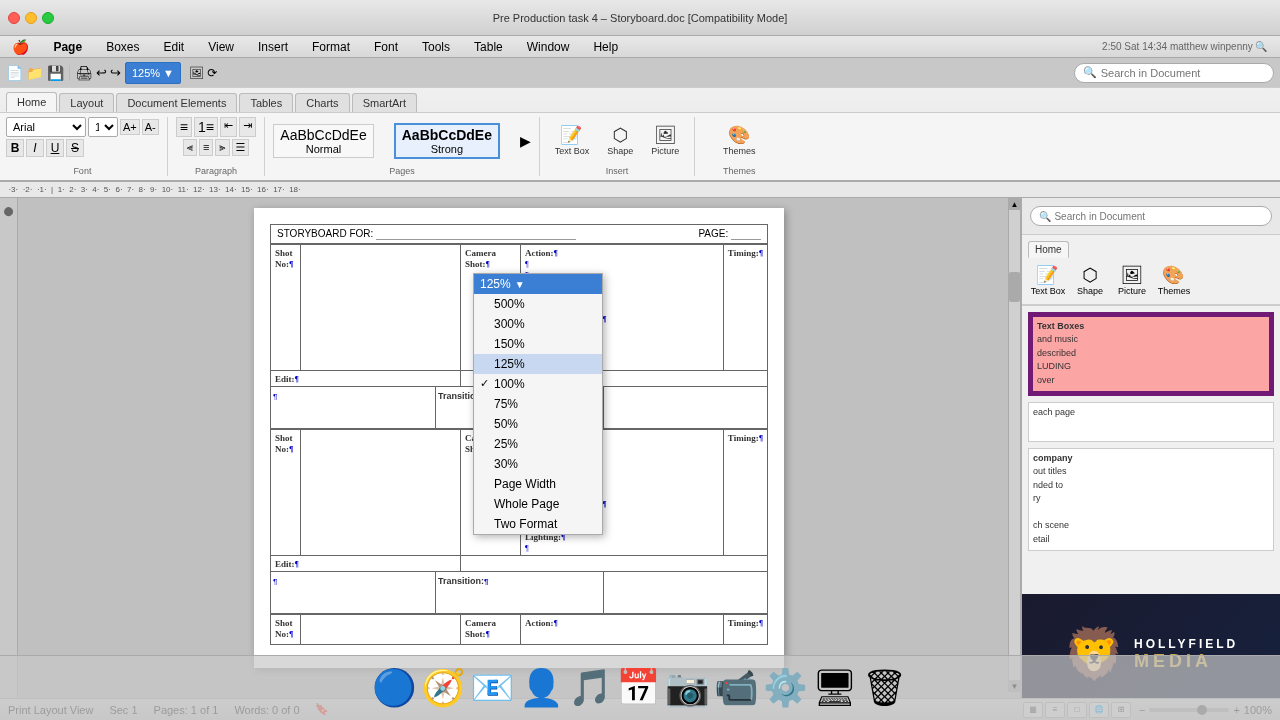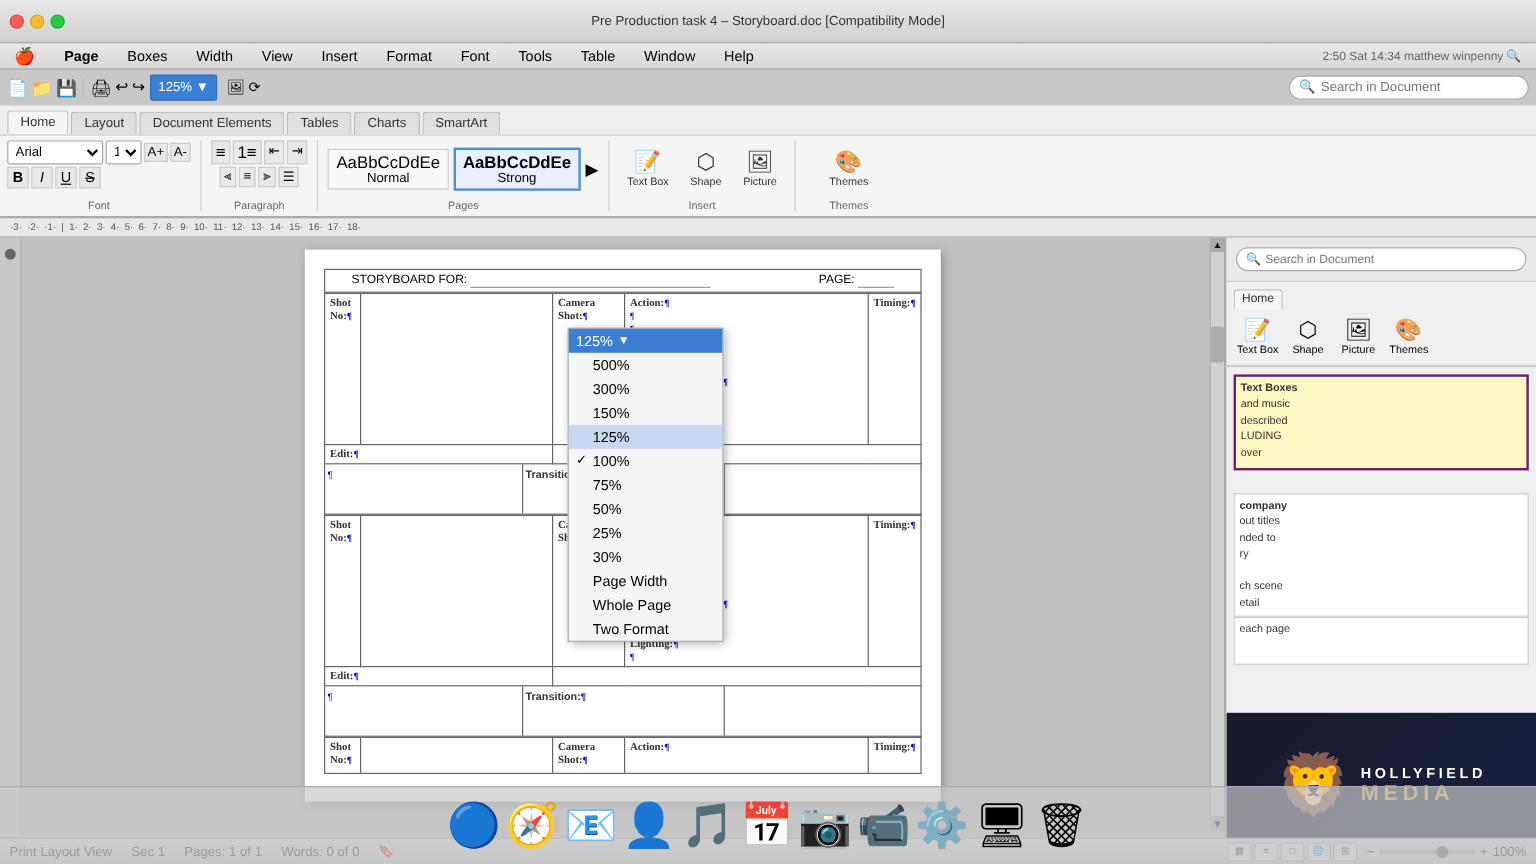--- a/index.html
+++ b/index.html
@@ -143,21 +143,21 @@
     <div class="traffic-light tl-yellow"></div>
     <div class="traffic-light tl-green"></div>
   </div>
   <div class="title-bar-title">Pre Production task 4 – Storyboard.doc [Compatibility Mode]</div>
 </div>
 
 <div class="mac-menu-bar">
   <span>🍎</span>
   <span class="bold">Page</span>
   <span>Boxes</span>
-  <span>Width</span>
+  <span>Edit</span>
   <span>View</span>
   <span>Insert</span>
   <span>Format</span>
   <span>Font</span>
   <span>Tools</span>
   <span>Table</span>
   <span>Window</span>
   <span>Help</span>
   <span style="margin-left:auto; font-size:10px; color:#666;">2:50 Sat 14:34 matthew winpenny 🔍</span>
 </div>
@@ -235,21 +235,21 @@
           <span style="cursor:pointer;font-size:11px;border:1px solid #ccc;padding:1px 3px;background:#e8e8e8;">⫷</span>
           <span style="cursor:pointer;font-size:11px;border:1px solid #ccc;padding:1px 3px;background:#e8e8e8;">≡</span>
           <span style="cursor:pointer;font-size:11px;border:1px solid #ccc;padding:1px 3px;background:#e8e8e8;">⫸</span>
           <span style="cursor:pointer;font-size:11px;border:1px solid #ccc;padding:1px 3px;background:#e8e8e8;">☰</span>
         </div>
       </div>
       <div class="ribbon-section-label">Paragraph</div>
     </div>
 
     <div class="ribbon-section" style="min-width:120px;">
-      <div class="ribbon-buttons" style="gap:4px;">
+      <div class="ribbon-buttons" style="gap:20px;">
         <div style="display:flex;flex-direction:column;align-items:center;padding:2px 6px;border:1px solid #ccc;background:#f8f8f8;font-size:11px;cursor:pointer;">
           <span style="font-size:14px;">AaBbCcDdEe</span>
           <span>Normal</span>
         </div>
         <div style="display:flex;flex-direction:column;align-items:center;padding:2px 6px;border:2px solid #4a90d9;background:#e8f0fe;font-size:11px;cursor:pointer;">
           <span style="font-size:14px;font-weight:bold;">AaBbCcDdEe</span>
           <span>Strong</span>
         </div>
         <span style="cursor:pointer;font-size:14px;align-self:center;">▶</span>
       </div>
@@ -314,21 +314,21 @@
       <div class="zoom-item">50%</div>
       <div class="zoom-item">25%</div>
       <div class="zoom-item">30%</div>
       <div class="zoom-item">Page Width</div>
       <div class="zoom-item">Whole Page</div>
       <div class="zoom-item">Two Format</div>
     </div>
 
     <div class="doc-page">
 
-      <div style="border:1px solid #666;padding:3px 22px;font-size:10px;display:flex;justify-content:space-between;">
+      <div style="border:1px solid #666;padding:3px 6px;font-size:10px;display:flex;justify-content:space-between;">
         <span>STORYBOARD FOR: <span style="border-bottom:1px solid #999;display:inline-block;width:200px;">&nbsp;</span></span>
         <span>PAGE: <span style="border-bottom:1px solid #999;display:inline-block;width:30px;">&nbsp;</span></span>
       </div>
 
       <table class="storyboard-table">
         <tbody>
             <tr>
           <td style="width:30px;">
             <span class="field-label">Shot No:<span class="field-note">¶</span></span>
           </td>
@@ -467,34 +467,34 @@
           <span>Picture</span>
         </div>
         <div style="display:flex;flex-direction:column;align-items:center;cursor:pointer;min-width:36px;font-size:9px;">
           <span style="font-size:18px;">🎨</span>
           <span>Themes</span>
         </div>
       </div>
     </div>
 
     <div style="flex:1;overflow:hidden;font-size:10px;padding:6px;background:#f0f0f0;border-top:1px solid #ccc;">
-      <div style="border:2px solid #701a75;padding:4px;margin-bottom:19px;background:#fef9c3;min-height:80px;">
+      <div style="border:5px solid #701a75;padding:4px;margin-bottom:6px;background:#fca5a5;min-height:80px;">
         <div style="font-size:9px;font-weight:bold;color:#333;margin-bottom:2px;">Text Boxes</div>
         <div style="font-size:9px;color:#333;line-height:1.5;">
           and music<br>described<br>LUDING<br>over
         </div>
+      </div>
+      <div style="border:1px solid #ccc;padding:4px;margin-bottom:6px;background:white;min-height:40px;">
+        <div style="font-size:9px;color:#333;">each page</div>
       </div>
       <div style="border:1px solid #ccc;padding:4px;background:white;min-height:100px;">
         <div style="font-size:9px;font-weight:bold;color:#333;margin-bottom:2px;">company</div>
         <div style="font-size:9px;color:#333;line-height:1.5;">
           out titles<br>nded to<br>ry<br><br>ch scene<br>etail
         </div>
-      </div>
-      <div style="border:1px solid #ccc;padding:4px;margin-bottom:6px;background:white;min-height:40px;">
-        <div style="font-size:9px;color:#333;">each page</div>
       </div>
     </div>
 
     <div class="hollyfield-logo" style="position:relative;bottom:auto;right:auto;width:100%;">
       <div style="display:flex;align-items:center;gap:8px;">
         <div style="font-size:50px;color:#c8a84b;">🦁</div>
         <div>
           <div style="color:white;font-size:12px;font-weight:bold;letter-spacing:3px;">HOLLYFIELD</div>
           <div style="color:#c8a84b;font-size:18px;font-weight:bold;letter-spacing:4px;">MEDIA</div>
         </div>

